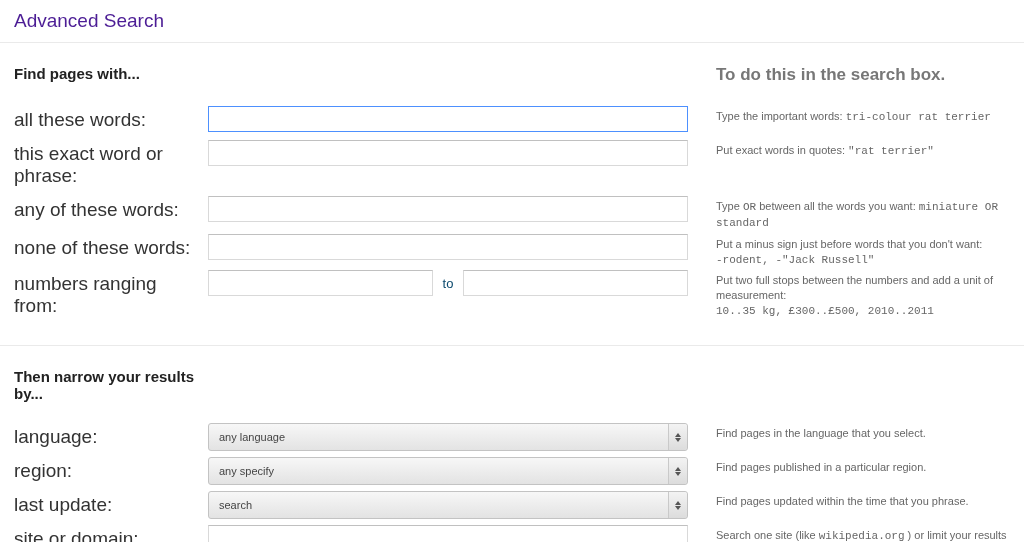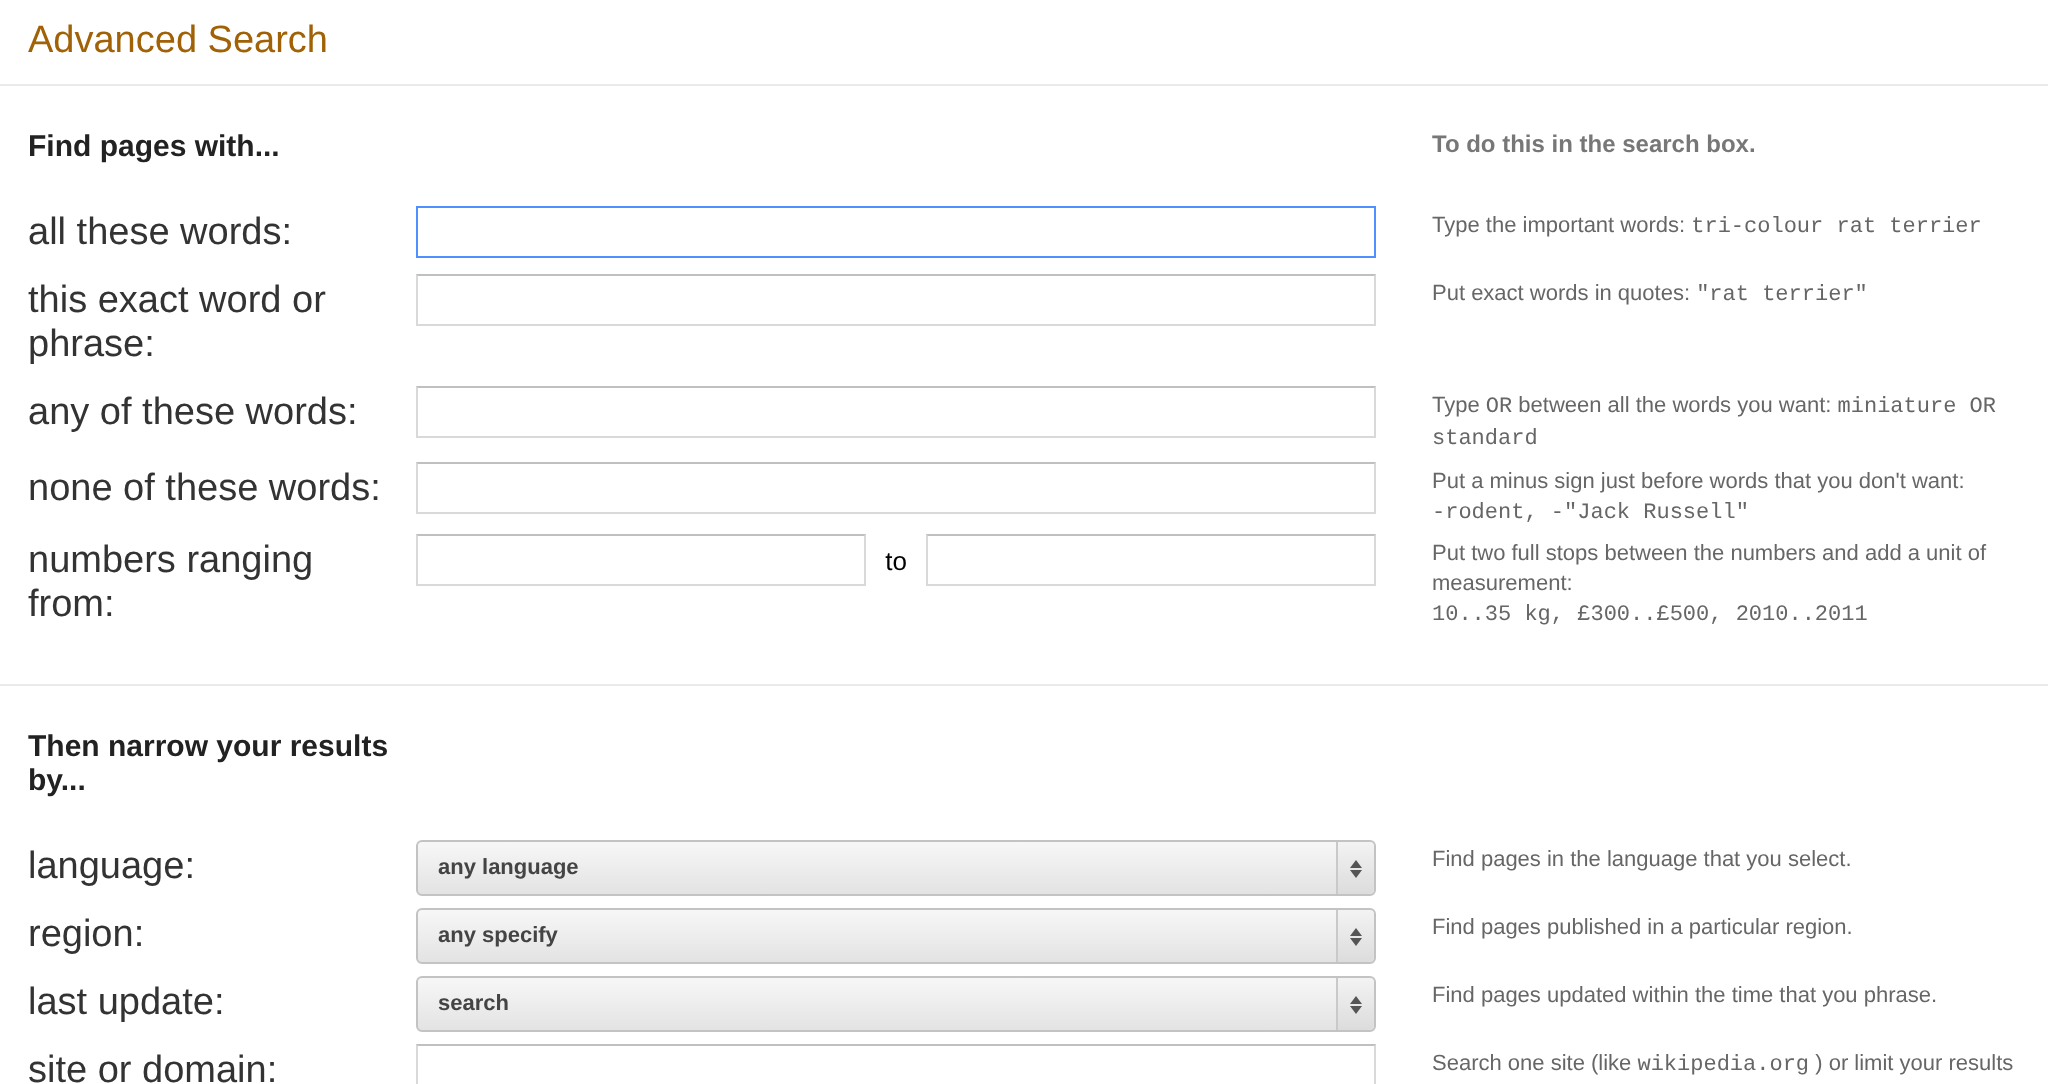--- a/index.html
+++ b/index.html
@@ -8,21 +8,21 @@
     font-family: Arial, Helvetica, sans-serif;
     font-size: 13px;
     color: #222;
     background: #fff;
     width: 1024px;
   }
   .page {
     padding: 8px 14px 20px 14px;
   }
   .title {
-    color: #a16207;
+    color: #4c1d95;
     font-size: 19px;
     font-weight: 400;
     padding: 2px 0 10px 0;
   }
   .divider {
     border-bottom: 1px solid #eaeaea;
     margin: 0 -14px 22px -14px;
   }
   .section-grid {
     display: grid;
@@ -32,21 +32,21 @@
   }
   .section-heading-row {
     margin-bottom: 18px;
   }
   .section-heading {
     font-size: 15px;
     font-weight: bold;
     color: #222;
   }
   .hint-heading {
-    font-size: 12px;
+    font-size: 17px;
     font-weight: bold;
     color: #777;
   }
   .row {
     display: contents;
   }
   .row > .label {
     color: #333;
     font-size: 19px;
     padding-top: 6px;
@@ -81,36 +81,36 @@
     border: 1px solid #4d90fe;
   }
   .range-wrap {
     display: flex;
     align-items: center;
     gap: 10px;
   }
   .range-wrap input.text { flex: 1; }
   .range-to {
     font-size: 13px;
-    color: #000000;
+    color: #0c4a6e;
   }
   .select {
     position: relative;
     width: 100%;
     height: 28px;
     box-sizing: border-box;
     border: 1px solid #c3c3c3;
     border-radius: 3px;
     background: linear-gradient(#f7f7f7, #e3e3e3);
     cursor: default;
     display: flex;
     align-items: center;
     padding: 0 24px 0 10px;
     font-size: 11px;
-    font-weight: bold;
+    font-weight: normal;
     color: #444;
   }
   .select .arrows {
     position: absolute;
     right: 0;
     top: 0;
     bottom: 0;
     width: 18px;
     border-left: 1px solid #c9c9c9;
     display: flex;

